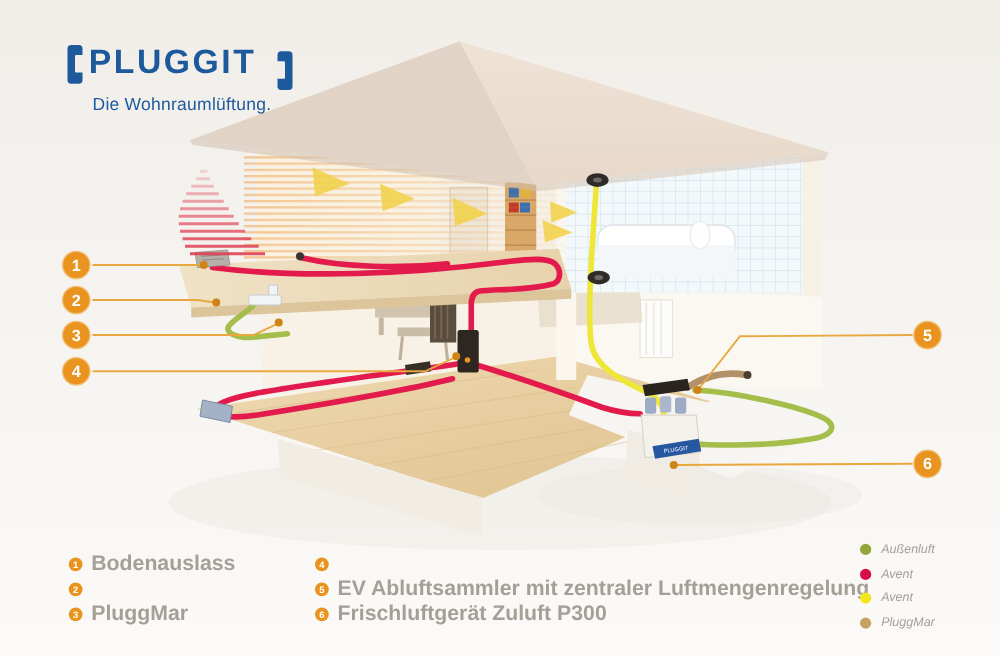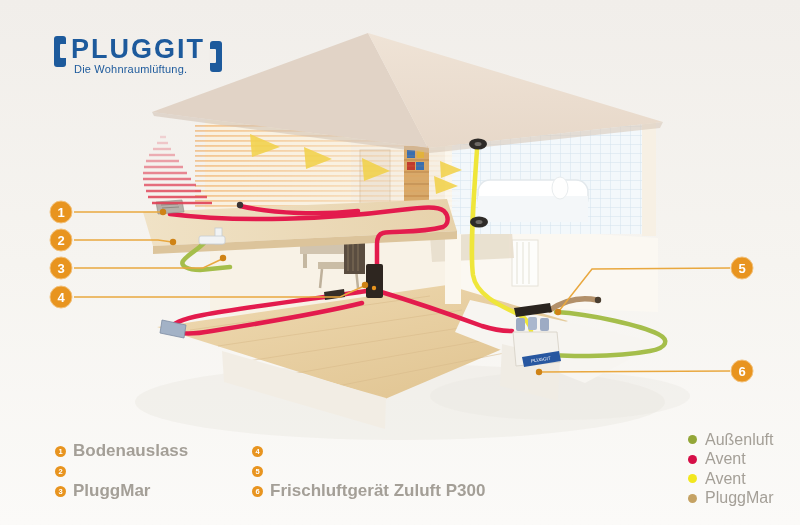--- a/index.html
+++ b/index.html
@@ -12,34 +12,34 @@
   #scene{position:absolute;left:0;top:0;}
   
   .logo{position:absolute;left:54px;top:36px;display:flex;align-items:flex-start;}
   .bracket{display:block;width:12px;height:31px;background:#1d5a9c;border-radius:3px;position:relative;flex:none;}
   .bracket::after{content:"";position:absolute;top:8px;width:7px;height:14px;background:#f1eeea;border-radius:1px;}
   .bracket-l{margin-right:5px;}
   .bracket-l::after{right:-1px;}
   .bracket-r{margin-left:5px;margin-top:5px;}
   .bracket-r::after{left:-1px;}
   .logo-name{font-size:27px;font-weight:bold;color:#1d5a9c;letter-spacing:2px;line-height:27px;}
-  .logo-tag{font-size:11px;color:#1d5a9c;letter-spacing:.2px;margin-top:0;padding-left:3px;}
+  .logo-tag{font-size:14px;color:#1d5a9c;letter-spacing:.2px;margin-top:12px;padding-left:3px;}
   
   .legend{position:absolute;top:441px;}
   .legend-col1{left:55px;}
   .legend-col2{left:252px;}
   .lrow{display:flex;align-items:center;height:20px;}
   .lnum{width:11px;height:11px;border-radius:50%;background:#e8941f;color:#fff;font-size:7.5px;
         font-weight:bold;display:flex;align-items:center;justify-content:center;margin-right:7px;flex:none;}
   .ltext{font-size:17px;color:#a49f97;white-space:nowrap;font-weight:bold;}
   
   .airlegend{position:absolute;left:688px;top:430px;}
   .arow{display:flex;align-items:center;height:19.5px;}
   .adot{width:9px;height:9px;border-radius:50%;margin-right:8px;flex:none;}
-  .atext{font-size:16px;color:#a49f97;white-space:nowrap;}
+  .atext{font-size:10px;color:#a49f97;white-space:nowrap;font-style:italic;}
   svg text{font-family:"Liberation Sans","DejaVu Sans",sans-serif;}
 </style>
 </head>
 <body>
 
 <div id="canvas">
 
   <svg id="scene" width="800" height="525" viewBox="0 0 800 525">
     <defs>
       <pattern id="stripeP" width="6" height="5" patternUnits="userSpaceOnUse">
@@ -294,20 +294,21 @@
       <span class="lnum">3</span>
       <span class="ltext">PluggMar</span>
     </div>
   </div>
   <div class="legend legend-col2">
     <div class="lrow">
       <span class="lnum">4</span>
     </div>
     <div class="lrow">
       <span class="lnum">5</span>
+      <span class="ltext">EV Abluftsammler mit zentraler Luftmengenregelung</span>
     </div>
     <div class="lrow">
       <span class="lnum">6</span>
       <span class="ltext">Frischluftgerät Zuluft P300</span>
     </div>
   </div>
 
   <div class="airlegend">
     <div class="arow">
       <span class="adot" style="background: rgb(147, 166, 55);"></span>

